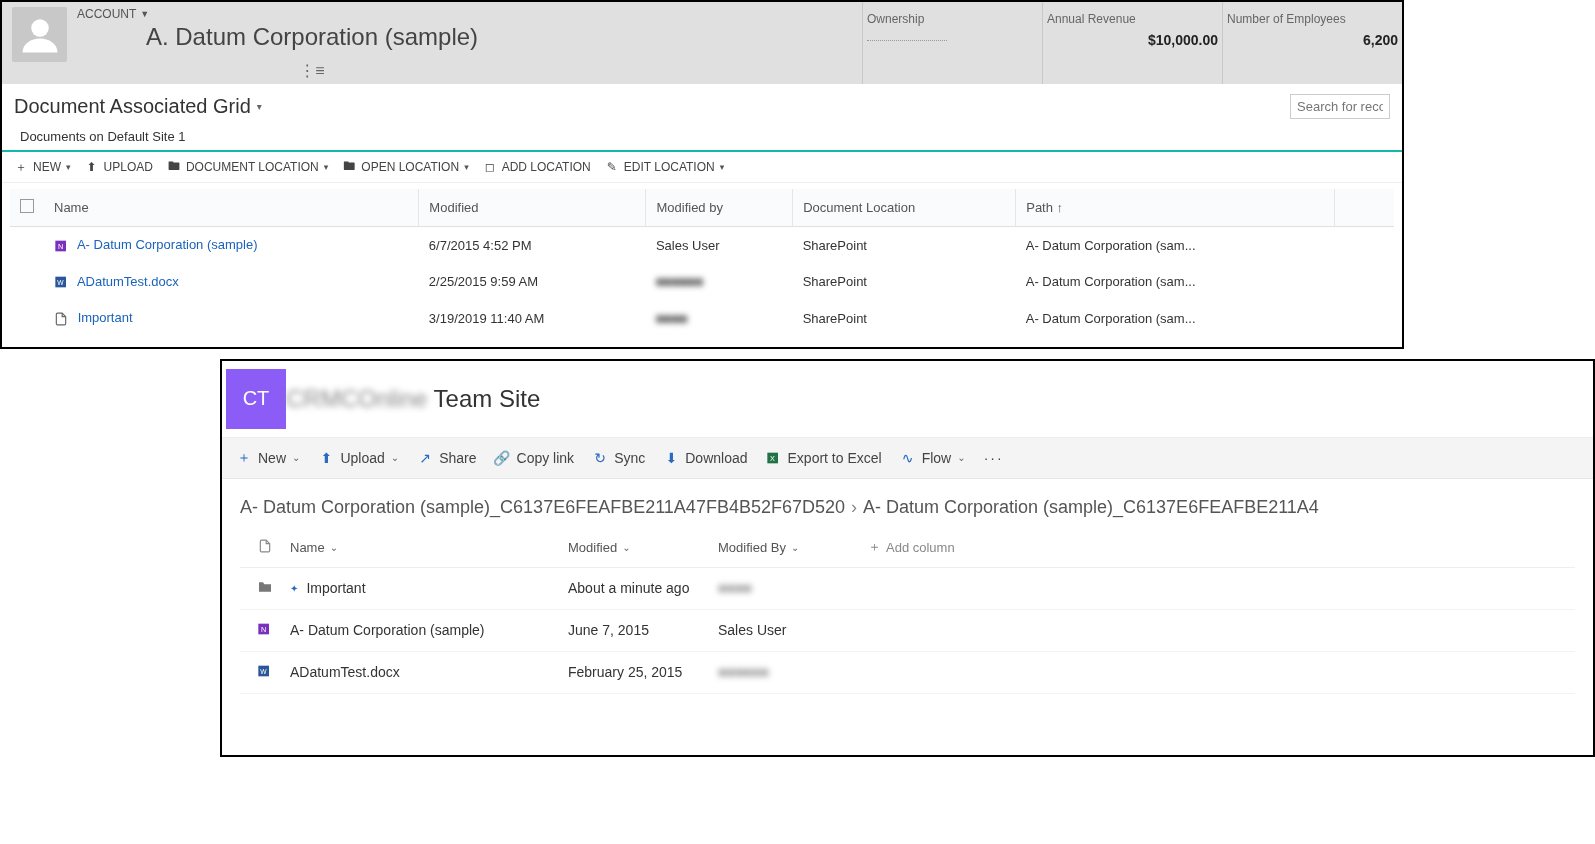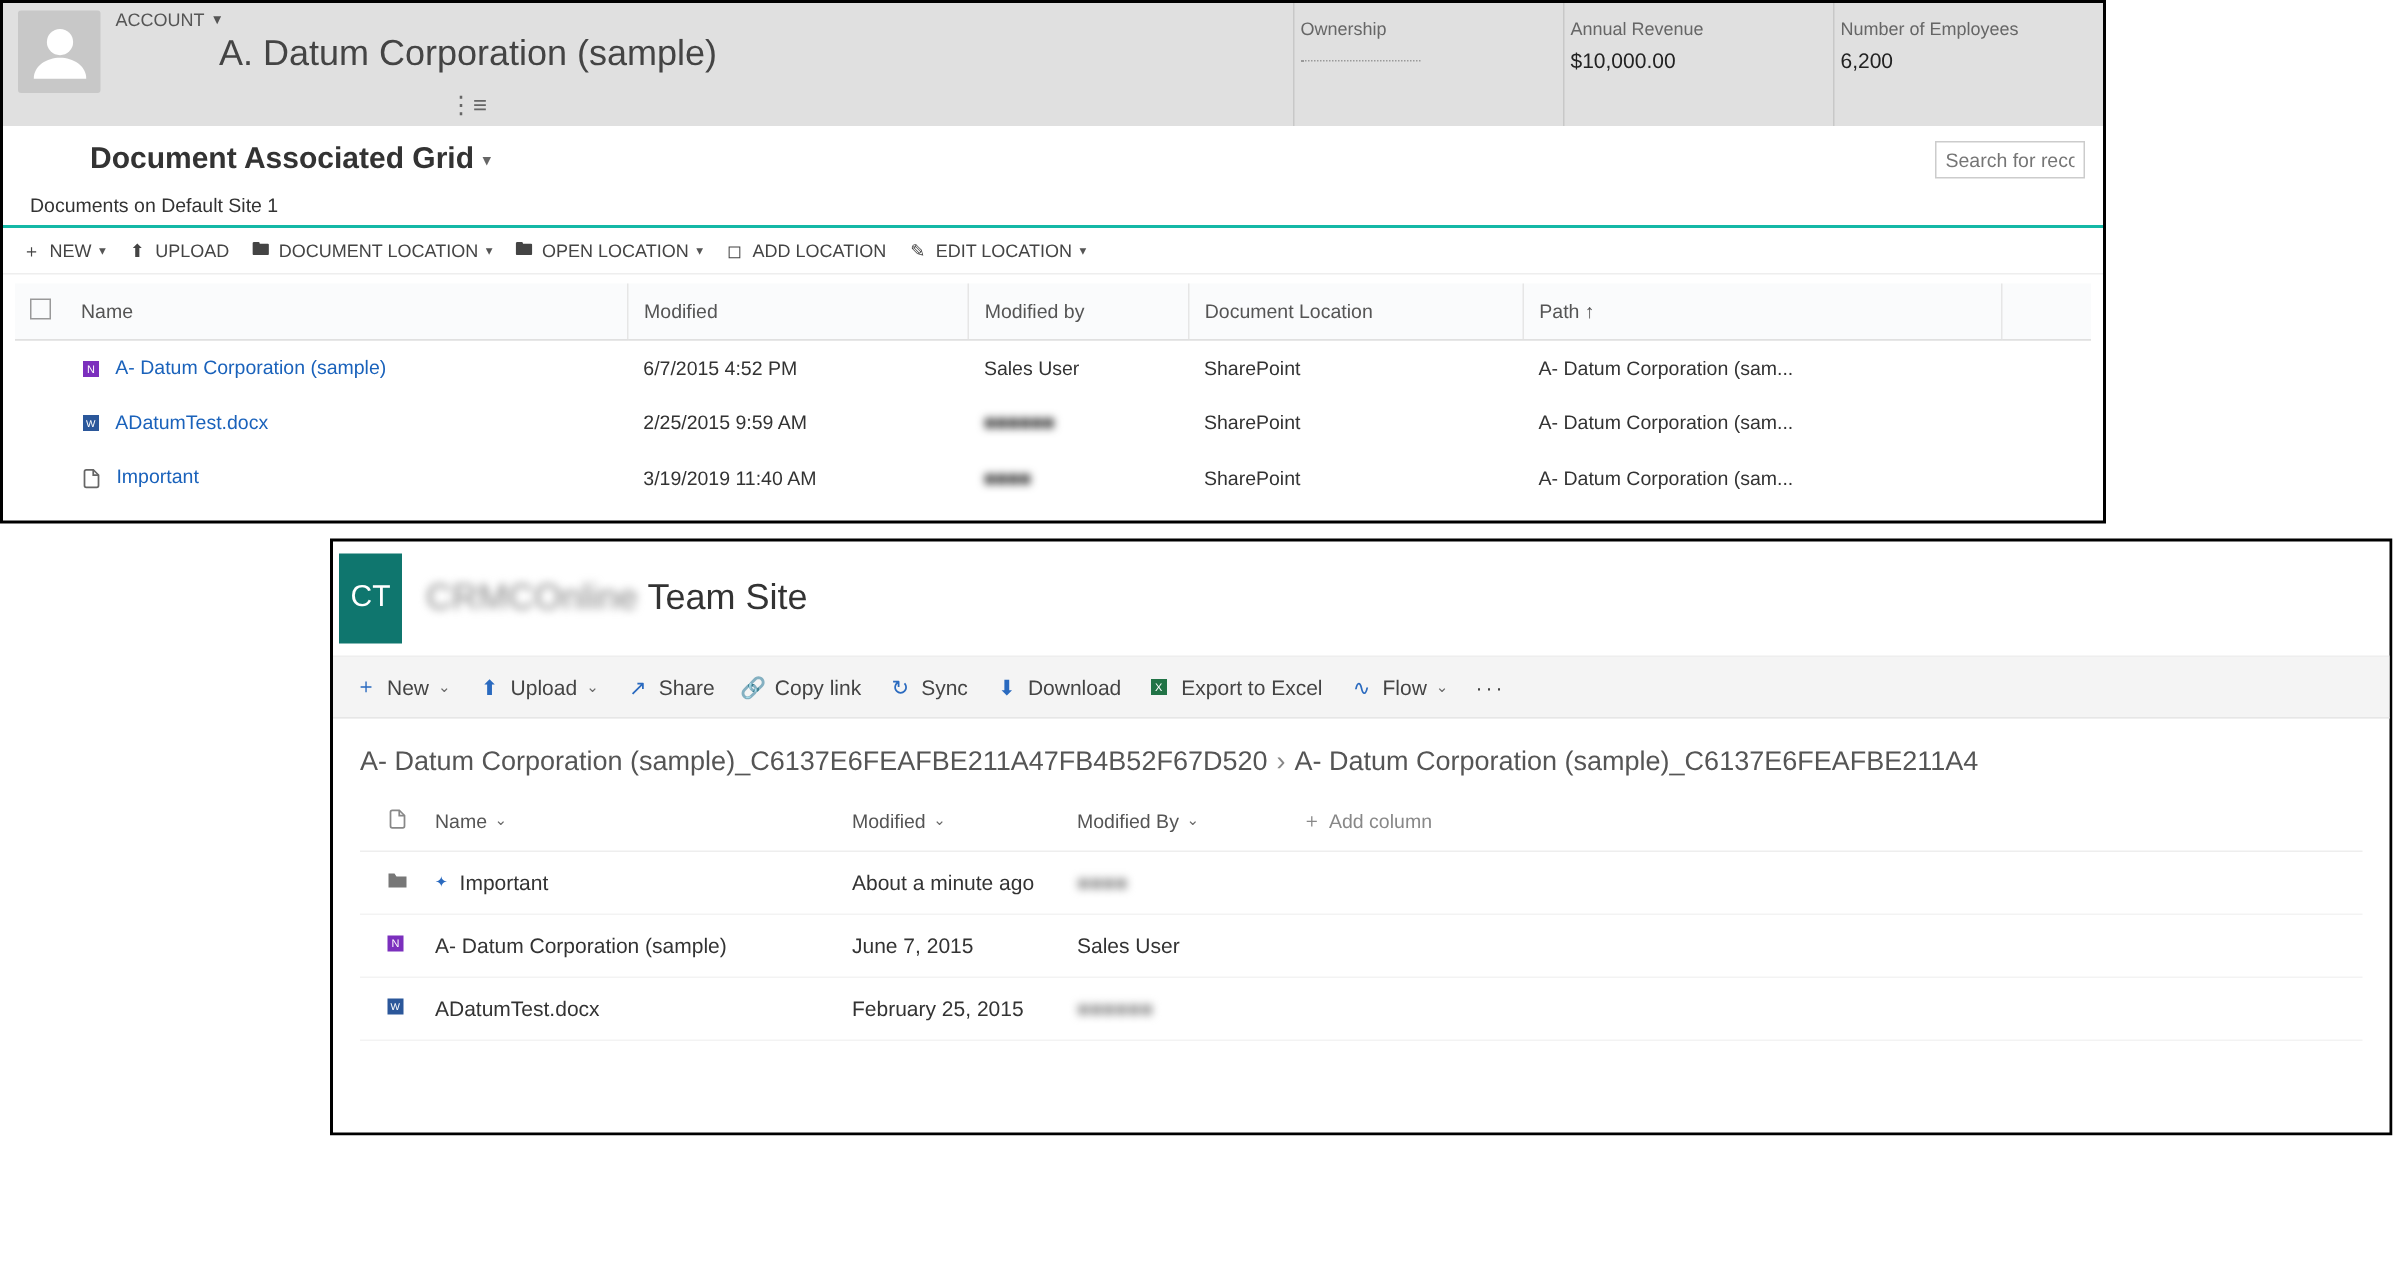--- a/index.html
+++ b/index.html
@@ -9,46 +9,46 @@
 .crm-panel { border: 2px solid #000; width: 1404px; margin-bottom: 10px; }
 .crm-header { background: #e0e0e0; display: flex; align-items: stretch; height: 82px; }
 .crm-avatar { width: 55px; height: 55px; background: #c8c8c8; margin: 5px 10px 5px 10px; display: flex; align-items: center; justify-content: center; border-radius: 2px; }
 .crm-avatar svg { fill: #fff; }
 .crm-entity { flex: 0 0 470px; display: flex; flex-direction: column; justify-content: center; padding-left: 0px; }
 .entity-type { font-size: 12px; color: #555; padding-bottom: 2px; display: flex; align-items: center; gap: 4px; }
 .entity-name { font-size: 24px; color: #444; font-weight: 300; display: flex; align-items: center; gap: 10px; flex-direction: column; }
 .crm-metrics { display: flex; margin-left: auto; }
 .metric { border-left: 1px solid #c8c8c8; padding: 10px 4px; min-width: 180px; }
 .metric-label { font-size: 12px; color: #666; margin-bottom: 6px; }
-.metric-value { font-size: 14px; color: #222; font-weight: 400; }
+.metric-value { font-size: 14px; color: #222; font-weight: 700; text-align: right; }
 .metric-dash { border-bottom: 1px dotted #999; width: 80px; height: 1px; margin-top: 14px; }
 
 .grid-title-row { display: flex; align-items: center; justify-content: space-between; padding: 10px 12px 4px 12px; }
-.grid-title { font-size: 20px; font-weight: 700; color: #333; display: flex; align-items: center; gap: 6px; margin-left: 46px; }
+.grid-title { font-size: 20px; font-weight: 400; color: #333; display: flex; align-items: center; gap: 6px; }
 .search-input { border: 1px solid #ccc; padding: 4px 6px; font-size: 13px; width: 100px; color: #999; }
 
 .subtitle { padding: 6px 18px; font-size: 13px; color: #333; border-bottom: 2px solid #14b8a6; }
 
 .toolbar { display: flex; gap: 14px; padding: 8px 12px; border-bottom: 1px solid #eee; align-items: center; font-size: 12px; color: #444; }
 .tb-btn { display: flex; align-items: center; gap: 5px; cursor: pointer; text-transform: uppercase; font-size: 12px; }
 .tb-icon { width: 14px; height: 14px; display: inline-flex; align-items: center; justify-content: center; }
 
 .grid-table { width: 100%; border-collapse: collapse; margin: 6px 8px; width: calc(100% - 16px); }
 .grid-table th { text-align: left; font-weight: 400; color: #555; font-size: 13px; padding: 10px 10px; border-bottom: 1px solid #e0e0e0; background: #fafbfc; }
 .grid-table th.sep { border-left: 1px solid #e6e6e6; }
 .grid-table td { padding: 10px 10px; color: #333; font-size: 13px; }
 .grid-table a { color: #1a62bb; text-decoration: none; }
 .chk { width: 14px; height: 14px; border: 1px solid #999; display: inline-block; }
 .doc-icon { width: 16px; height: 16px; display: inline-block; vertical-align: middle; margin-right: 4px; }
 .blur { filter: blur(3px); color: #999; }
 
 
 .sp-panel { border: 2px solid #000; width: 1375px; margin-left: 220px; height: 398px; display: flex; flex-direction: column; }
 .sp-top { display: flex; align-items: center; height: 76px; }
-.sp-logo { width: 42px; height: 60px; background: #0f766e; color: #fff; display: flex; align-items: center; justify-content: center; font-size: 20px; margin-left: 4px; margin-right: 16px; }
+.sp-logo { width: 60px; height: 60px; background: #8b5cf6; color: #fff; display: flex; align-items: center; justify-content: center; font-size: 20px; margin-left: 4px; }
 .sp-sitename { font-size: 24px; font-weight: 300; color: #333; }
 .sp-sitename .blurspan { filter: blur(3px); color: #888; }
 
 .sp-body { display: flex; flex: 1; border-top: 1px solid #eee; }
 .sp-sidebar { width: 180px; border-right: 0; padding: 2px 0; }
 .sp-search { display: flex; align-items: center; gap: 6px; padding: 14px 10px 14px 6px; color: #555; cursor: text; }
 .sp-nav { padding: 0; }
 .sp-nav-item { padding: 9px 4px; font-size: 14px; color: #333; cursor: pointer; }
 .sp-nav-item.edit { color: #2a6abf; }
 

